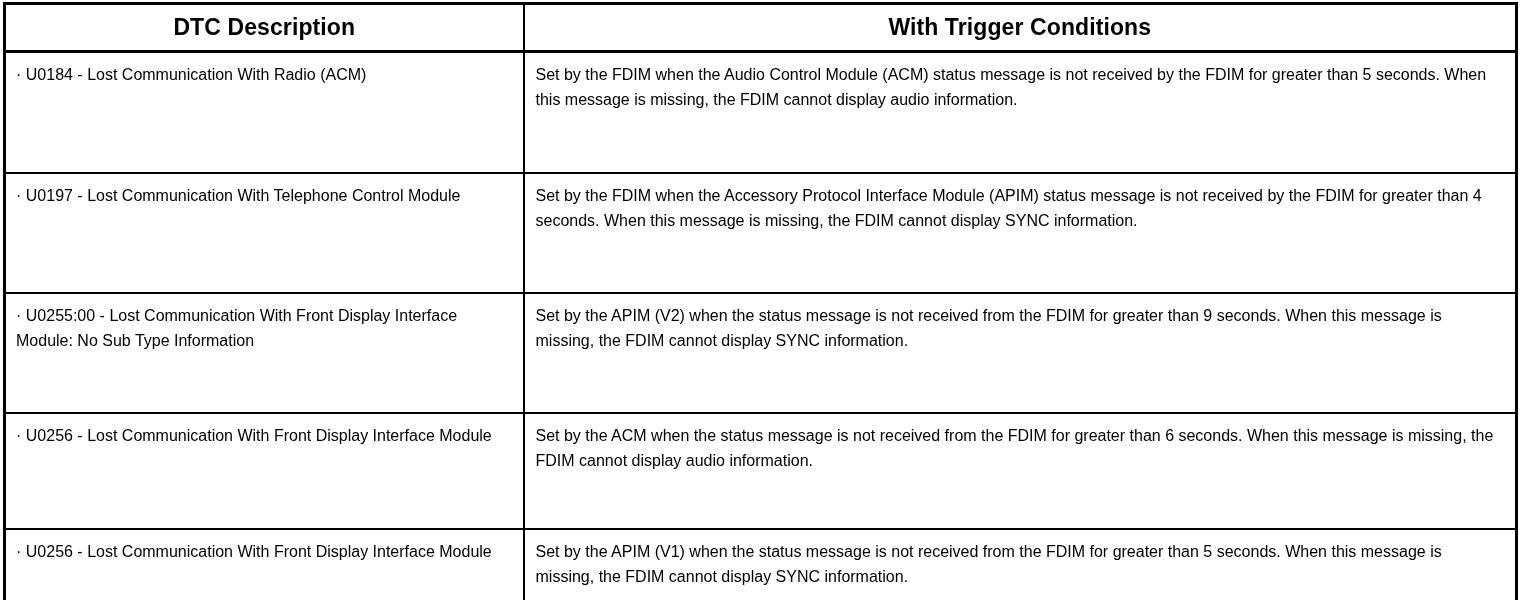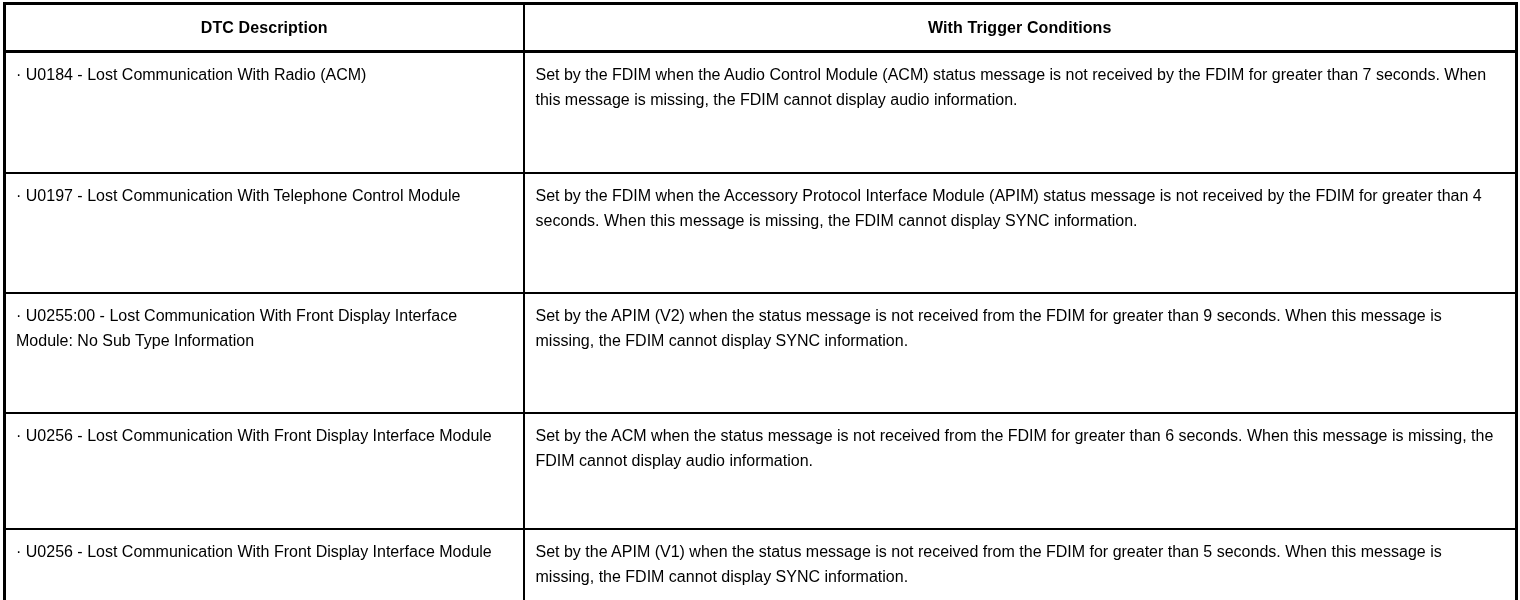--- a/index.html
+++ b/index.html
@@ -36,21 +36,21 @@
   table.dtc-table col.col-cond { width: 993px; }
 
   
   table.dtc-table {
     border: 3px solid #000000;
   }
 
   thead th {
     border-bottom: 3px solid #000000;
     font-weight: bold;
-    font-size: 16px;
+    font-size: 23px;
     text-align: center;
     vertical-align: middle;
     height: 45px;
     padding: 0 6px;
     letter-spacing: 0.1px;
   }
   thead th.th-desc {
     border-right: 2px solid #000000;
   }
 
@@ -91,21 +91,21 @@
     </colgroup>
     <thead>
       <tr>
         <th class="th-desc">DTC Description</th>
         <th class="th-cond">With Trigger Conditions</th>
       </tr>
     </thead>
     <tbody>
       <tr class="row-h1">
         <td class="cell-desc">· U0184 - Lost Communication With Radio (ACM)</td>
-        <td class="cell-cond">Set by the FDIM when the Audio Control Module (ACM) status message is not received by the FDIM for greater than 7 seconds. When this message is missing, the FDIM cannot display audio information.</td>
+        <td class="cell-cond">Set by the FDIM when the Audio Control Module (ACM) status message is not received by the FDIM for greater than 5 seconds. When this message is missing, the FDIM cannot display audio information.</td>
       </tr>
       <tr class="row-h2">
         <td class="cell-desc">· U0197 - Lost Communication With Telephone Control Module</td>
         <td class="cell-cond">Set by the FDIM when the Accessory Protocol Interface Module (APIM) status message is not received by the FDIM for greater than 4 seconds. When this message is missing, the FDIM cannot display SYNC information.</td>
       </tr>
       <tr class="row-h3">
         <td class="cell-desc">· U0255:00 - Lost Communication With Front Display Interface Module: No Sub Type Information</td>
         <td class="cell-cond">Set by the APIM (V2) when the status message is not received from the FDIM for greater than 9 seconds. When this message is missing, the FDIM cannot display SYNC information.</td>
       </tr>
       <tr class="row-h4">

